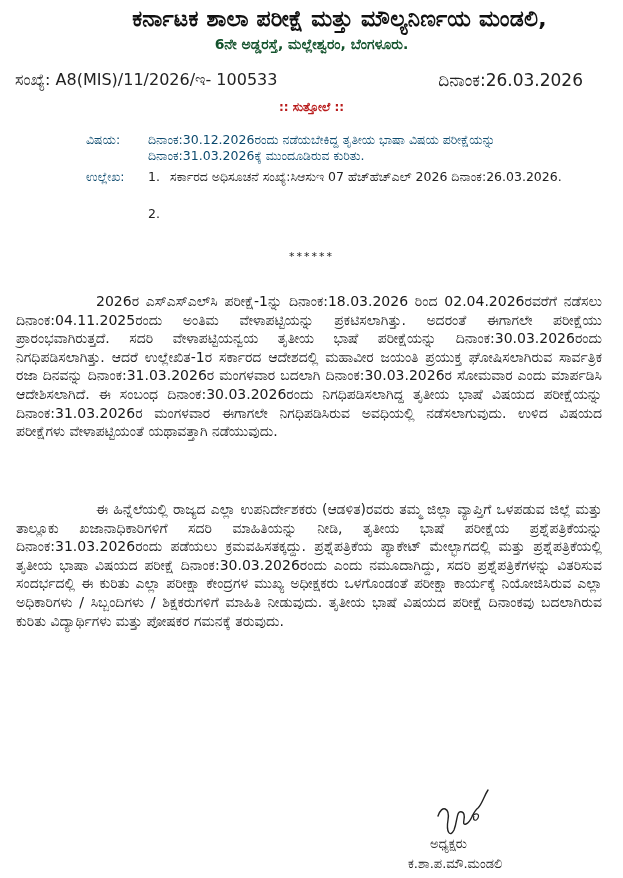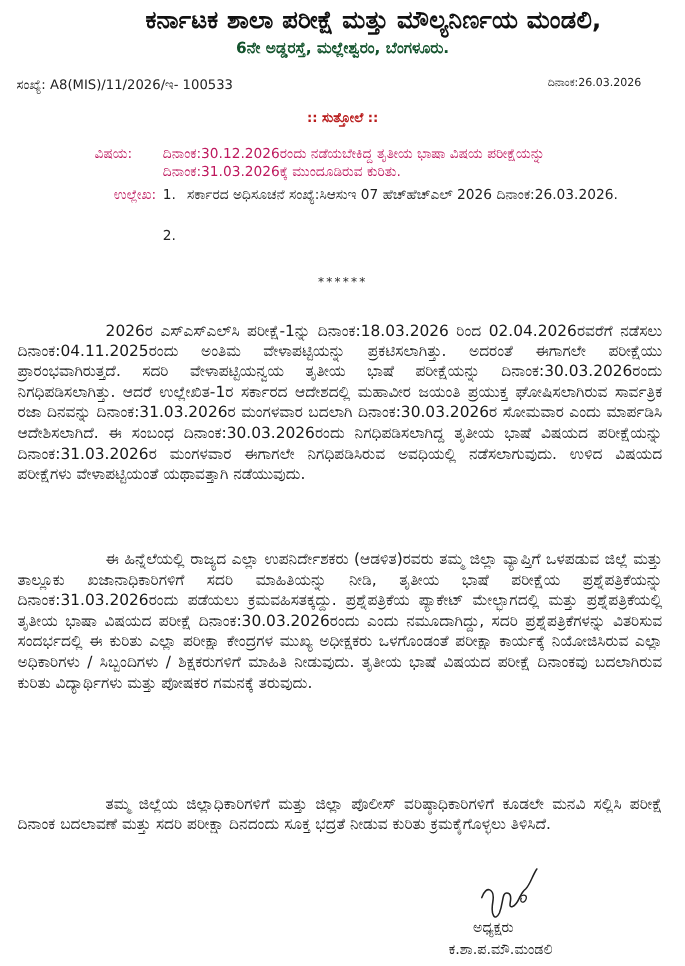--- a/index.html
+++ b/index.html
@@ -11,31 +11,31 @@
   .page { position: absolute; left: 0; top: 0; width: 623px; height: 878px; }
   .org-title {
     position: absolute; left: 0; width: 623px; top: 6px; text-align: center;
     font-size: 22px; font-weight: bold; letter-spacing: 0.2px; color: #111; padding-left: 28px;
   }
   .org-address {
     position: absolute; left: 0; width: 623px; top: 36px; text-align: center;
     font-size: 14px; font-weight: bold; color: #14532d;
   }
   .ref-line {
-    position: absolute; left: 15px; top: 70px; font-size: 12px; color: #222;
+    position: absolute; left: 15px; top: 70px; font-size: 16px; color: #222;
   }
   .date-line {
-    position: absolute; right: 40px; top: 70px; font-size: 10px; color: #222;
+    position: absolute; right: 40px; top: 70px; font-size: 17px; color: #222;
   }
   .heading {
     position: absolute; left: 0; width: 623px; top: 100px; text-align: center;
     font-size: 12px; font-weight: bold; color: #b91c1c;
   }
   .kv {
-    position: absolute; left: 86px; width: 520px; font-size: 12.5px; line-height: 16px; color: #be185d;
+    position: absolute; left: 86px; width: 520px; font-size: 12.5px; line-height: 16px; color: #0c4a6e;
   }
   .kv .k { position: absolute; left: 0; top: 0; width: 56px; }
   .kv .v { position: absolute; left: 62px; top: 0; width: 455px; }
   .ref-item {
     position: absolute; left: 148px; width: 440px; font-size: 12.5px; line-height: 16px; color: #222;
   }
   .ref-item .num { position: absolute; left: 0; top: 0; }
   .ref-item .txt { position: absolute; left: 22px; top: 0; width: 418px; text-align: justify; }
   .stars {
     position: absolute; left: 0; width: 623px; top: 250px; text-align: center;
@@ -68,21 +68,21 @@
   <div class="ref-line">ಸಂಖ್ಯೆ: A8(MIS)/11/2026/ಇ- 100533</div>
   <div class="date-line">ದಿನಾಂಕ:26.03.2026</div>
 
   <div class="heading">:: ಸುತ್ತೋಲೆ ::</div>
 
   <div class="kv" style="top:132px;height:34px;">
     <span class="k">ವಿಷಯ:</span>
     <span class="v">ದಿನಾಂಕ:30.12.2026ರಂದು ನಡೆಯಬೇಕಿದ್ದ ತೃತೀಯ ಭಾಷಾ ವಿಷಯ ಪರೀಕ್ಷೆಯನ್ನು ದಿನಾಂಕ:31.03.2026ಕ್ಕೆ ಮುಂದೂಡಿರುವ ಕುರಿತು.</span>
   </div>
 
-  <div class="kv" style="top:169px;height:16px;text-align:right;">
+  <div class="kv" style="top:169px;height:16px;">
     <span class="k">ಉಲ್ಲೇಖ:</span>
   </div>
 
   <div class="ref-item" style="top:169px;height:34px;">
     <span class="num">1.</span>
     <span class="txt">ಸರ್ಕಾರದ ಅಧಿಸೂಚನೆ ಸಂಖ್ಯೆ:ಸಿಆಸುಇ 07 ಹೆಚ್‌ಹೆಚ್‌ಎಲ್ 2026 ದಿನಾಂಕ:26.03.2026.</span>
   </div>
 
   <div class="ref-item" style="top:206px;height:50px;">
     <span class="num">2.</span>
@@ -91,23 +91,20 @@
   <div class="stars">******</div>
 
   <div class="para" style="top:292px;">
     <span class="indent"></span><span>2026ರ ಎಸ್‌ಎಸ್‌ಎಲ್‌ಸಿ ಪರೀಕ್ಷೆ-1ನ್ನು ದಿನಾಂಕ:18.03.2026 ರಿಂದ 02.04.2026ರವರೆಗೆ ನಡೆಸಲು ದಿನಾಂಕ:04.11.2025ರಂದು ಅಂತಿಮ ವೇಳಾಪಟ್ಟಿಯನ್ನು ಪ್ರಕಟಿಸಲಾಗಿತ್ತು. ಅದರಂತೆ ಈಗಾಗಲೇ ಪರೀಕ್ಷೆಯು ಪ್ರಾರಂಭವಾಗಿರುತ್ತದೆ. ಸದರಿ ವೇಳಾಪಟ್ಟಿಯನ್ವಯ ತೃತೀಯ ಭಾಷೆ ಪರೀಕ್ಷೆಯನ್ನು ದಿನಾಂಕ:30.03.2026ರಂದು ನಿಗಧಿಪಡಿಸಲಾಗಿತ್ತು. ಆದರೆ ಉಲ್ಲೇಖಿತ-1ರ ಸರ್ಕಾರದ ಆದೇಶದಲ್ಲಿ ಮಹಾವೀರ ಜಯಂತಿ ಪ್ರಯುಕ್ತ ಘೋಷಿಸಲಾಗಿರುವ ಸಾರ್ವತ್ರಿಕ ರಜಾ ದಿನವನ್ನು ದಿನಾಂಕ:31.03.2026ರ ಮಂಗಳವಾರ ಬದಲಾಗಿ ದಿನಾಂಕ:30.03.2026ರ ಸೋಮವಾರ ಎಂದು ಮಾರ್ಪಡಿಸಿ ಆದೇಶಿಸಲಾಗಿದೆ. ಈ ಸಂಬಂಧ ದಿನಾಂಕ:30.03.2026ರಂದು ನಿಗಧಿಪಡಿಸಲಾಗಿದ್ದ ತೃತೀಯ ಭಾಷೆ ವಿಷಯದ ಪರೀಕ್ಷೆಯನ್ನು ದಿನಾಂಕ:31.03.2026ರ ಮಂಗಳವಾರ ಈಗಾಗಲೇ ನಿಗಧಿಪಡಿಸಿರುವ ಅವಧಿಯಲ್ಲಿ ನಡೆಸಲಾಗುವುದು. ಉಳಿದ ವಿಷಯದ ಪರೀಕ್ಷೆಗಳು ವೇಳಾಪಟ್ಟಿಯಂತೆ ಯಥಾವತ್ತಾಗಿ ನಡೆಯುವುದು.</span>
   </div>
 
   <div class="para" style="top:500px;">
     <span class="indent"></span><span>ಈ ಹಿನ್ನೆಲೆಯಲ್ಲಿ ರಾಜ್ಯದ ಎಲ್ಲಾ ಉಪನಿರ್ದೇಶಕರು (ಆಡಳಿತ)ರವರು ತಮ್ಮ ಜಿಲ್ಲಾ ವ್ಯಾಪ್ತಿಗೆ ಒಳಪಡುವ ಜಿಲ್ಲೆ ಮತ್ತು ತಾಲ್ಲೂಕು ಖಜಾನಾಧಿಕಾರಿಗಳಿಗೆ ಸದರಿ ಮಾಹಿತಿಯನ್ನು ನೀಡಿ, ತೃತೀಯ ಭಾಷೆ ಪರೀಕ್ಷೆಯ ಪ್ರಶ್ನೆಪತ್ರಿಕೆಯನ್ನು ದಿನಾಂಕ:31.03.2026ರಂದು ಪಡೆಯಲು ಕ್ರಮವಹಿಸತಕ್ಕದ್ದು. ಪ್ರಶ್ನೆಪತ್ರಿಕೆಯ ಪ್ಯಾಕೇಟ್ ಮೇಲ್ಭಾಗದಲ್ಲಿ ಮತ್ತು ಪ್ರಶ್ನೆಪತ್ರಿಕೆಯಲ್ಲಿ ತೃತೀಯ ಭಾಷಾ ವಿಷಯದ ಪರೀಕ್ಷೆ ದಿನಾಂಕ:30.03.2026ರಂದು ಎಂದು ನಮೂದಾಗಿದ್ದು, ಸದರಿ ಪ್ರಶ್ನೆಪತ್ರಿಕೆಗಳನ್ನು ವಿತರಿಸುವ ಸಂದರ್ಭದಲ್ಲಿ ಈ ಕುರಿತು ಎಲ್ಲಾ ಪರೀಕ್ಷಾ ಕೇಂದ್ರಗಳ ಮುಖ್ಯ ಅಧೀಕ್ಷಕರು ಒಳಗೊಂಡಂತೆ ಪರೀಕ್ಷಾ ಕಾರ್ಯಕ್ಕೆ ನಿಯೋಜಿಸಿರುವ ಎಲ್ಲಾ ಅಧಿಕಾರಿಗಳು / ಸಿಬ್ಬಂದಿಗಳು / ಶಿಕ್ಷಕರುಗಳಿಗೆ ಮಾಹಿತಿ ನೀಡುವುದು. ತೃತೀಯ ಭಾಷೆ ವಿಷಯದ ಪರೀಕ್ಷೆ ದಿನಾಂಕವು ಬದಲಾಗಿರುವ ಕುರಿತು ವಿದ್ಯಾರ್ಥಿಗಳು ಮತ್ತು ಪೋಷಕರ ಗಮನಕ್ಕೆ ತರುವುದು.</span>
   </div>
 
-  <div class="para" style="top:722px;">
-    <span class="indent"></span><span>ತಮ್ಮ ಜಿಲ್ಲೆಯ ಜಿಲ್ಲಾಧಿಕಾರಿಗಳಿಗೆ ಮತ್ತು ಜಿಲ್ಲಾ ಪೊಲೀಸ್ ವರಿಷ್ಠಾಧಿಕಾರಿಗಳಿಗೆ ಕೂಡಲೇ ಮನವಿ ಸಲ್ಲಿಸಿ ಪರೀಕ್ಷೆ ದಿನಾಂಕ ಬದಲಾವಣೆ ಮತ್ತು ಸದರಿ ಪರೀಕ್ಷಾ ದಿನದಂದು ಸೂಕ್ತ ಭದ್ರತೆ ನೀಡುವ ಕುರಿತು ಕ್ರಮಕೈಗೊಳ್ಳಲು ತಿಳಿಸಿದೆ.</span>
-  </div>
 
   <svg class="signature" viewBox="0 0 60 60">
     <path d="M6 30 C10 18, 18 22, 16 34 C14 46, 18 52, 22 44 C26 34, 24 24, 30 26 C36 28, 28 40, 34 38 C40 36, 40 26, 46 22 C50 18, 52 10, 56 4" fill="none" stroke="#222" stroke-width="1.4" stroke-linecap="round"></path>
     <path d="M40 30 C44 26, 48 28, 46 32 C44 36, 40 34, 42 30" fill="none" stroke="#222" stroke-width="1.2"></path>
   </svg>
 
   <div class="sign-title">ಅಧ್ಯಕ್ಷರು</div>
   <div class="sign-org">ಕ.ಶಾ.ಪ.ಮೌ.ಮಂಡಲಿ</div>
 
 </div>

